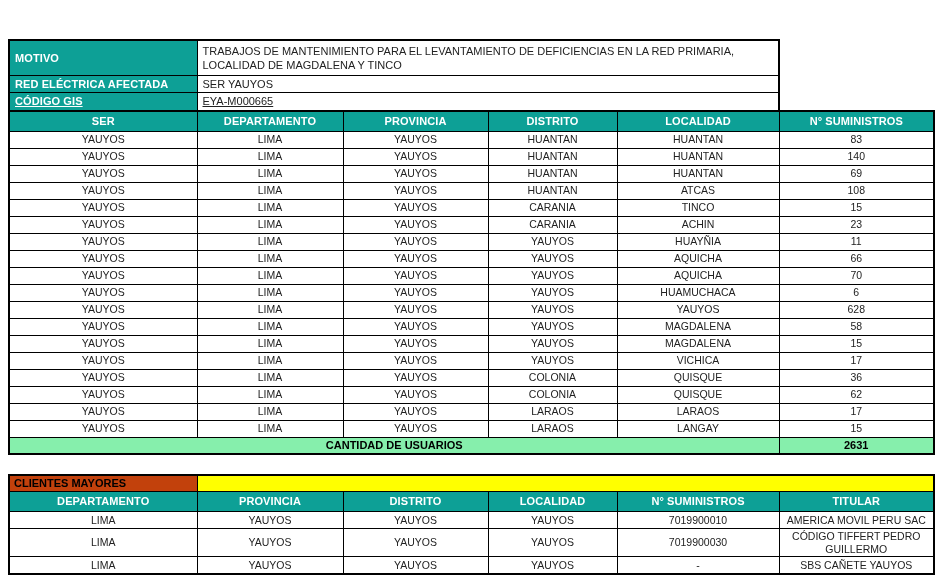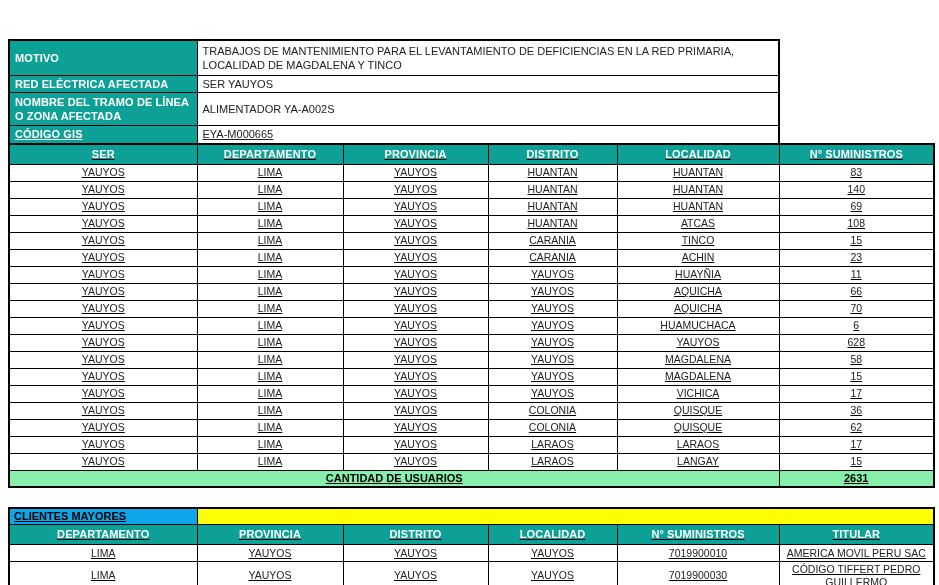--- a/index.html
+++ b/index.html
@@ -19,37 +19,37 @@
     padding:1px 5px;vertical-align:middle;
   }
   .info-table .lbl{background:#0DA096;color:#fff;font-weight:bold;letter-spacing:.1px;}
   .info-table .val{color:#222;}
   .info-table tr.r1 td{height:32px;}
   .info-table tr.r2 td{height:13px;}
   .info-table tr.r3 td{height:30px;}
   .info-table tr.r4 td{height:13px;text-decoration:underline;}
 
   
-  .grid{width:925px;border:2px solid #000;margin-top:-2px;text-decoration:underline;}
+  .grid{width:925px;border:2px solid #000;margin-top:-2px;}
   .grid th,.grid td{
     border:1px solid #000;font-size:10.5px;line-height:1.2;
     text-align:center;vertical-align:middle;color:#222;padding:1px 2px;
   }
   .grid thead th.colhead{
     background:#0DA096;color:#fff;font-weight:bold;height:17px;font-size:11px;letter-spacing:.1px;
   }
   .grid tbody td{height:14px;}
   .grid .total-row td{
     background:#86efac;color:#000;font-weight:bold;height:13px;font-size:11px;
   }
 
   
   .clients{margin-top:0;}
   .clients .title-cell{
-    background:#0ea5e9;color:#000;font-weight:bold;text-align:left;
+    background:#c2410c;color:#000;font-weight:bold;text-align:left;
     padding-left:4px;height:13px;font-size:11px;
   }
   .clients .title-fill{background:#FFFF00;}
   .spacer{height:19px;}
 </style>
 </head>
 <body>
 
 <div class="page">
 
@@ -59,24 +59,20 @@
         <col style="width:582px">
       </colgroup>
     <tbody>
       <tr class="r1">
         <td class="lbl">MOTIVO</td>
         <td class="val">TRABAJOS DE MANTENIMIENTO PARA EL LEVANTAMIENTO DE DEFICIENCIAS EN LA RED PRIMARIA, LOCALIDAD DE MAGDALENA Y TINCO</td>
       </tr>
       <tr class="r2">
         <td class="lbl">RED ELÉCTRICA AFECTADA</td>
         <td class="val">SER YAUYOS</td>
-      </tr>
-      <tr class="r3">
-        <td class="lbl">NOMBRE DEL TRAMO DE LÍNEA O ZONA AFECTADA</td>
-        <td class="val">ALIMENTADOR YA-A002S</td>
       </tr>
       <tr class="r4">
         <td class="lbl">CÓDIGO GIS</td>
         <td class="val">EYA-M000665</td>
       </tr>
     </tbody>
   </table>
 
   <table class="grid supplies">
     <colgroup>

